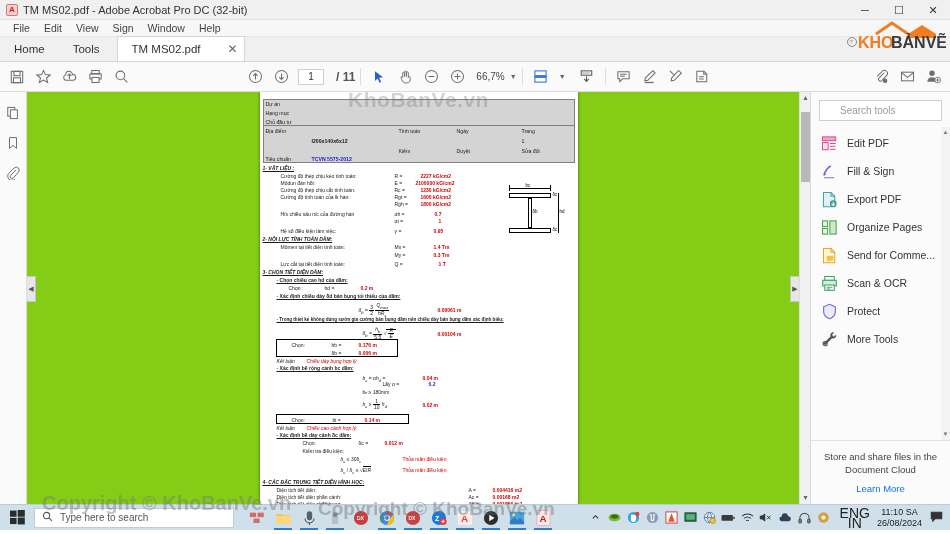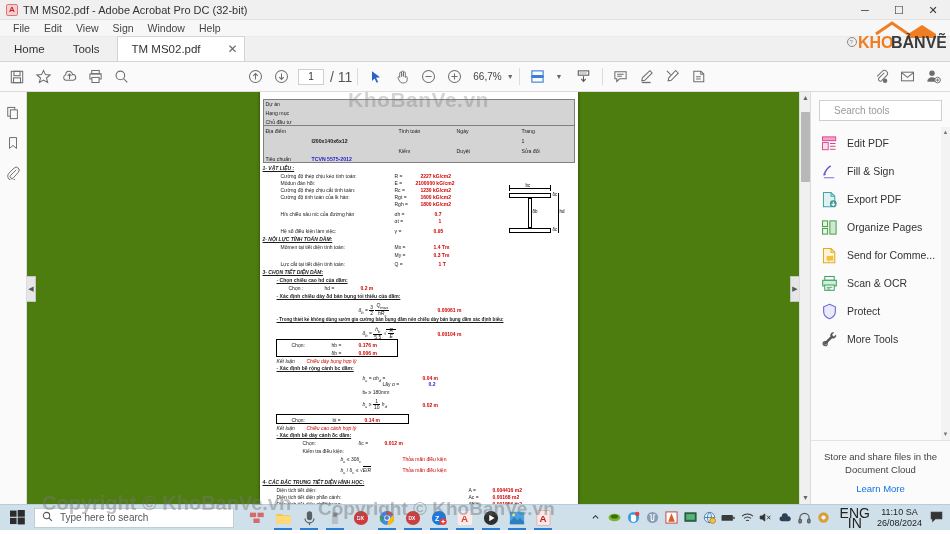--- a/index.html
+++ b/index.html
@@ -63,39 +63,39 @@
   .tool {
     width: 26px; height: 26px; display: flex; align-items: center; justify-content: center;
     color: #6e6e6e; flex: none;
   }
   .tool svg { display: block; }
   .tsep { width: 1px; height: 17px; background: #dcdcdc; margin: 0 5px; flex: none; }
   .pagebox {
     width: 26px; height: 16px; border: 1px solid #cfcfcf; background: #fff;
     font-size: 10px; text-align: center; line-height: 14px; color: #333; margin-left: 4px;
   }
-  .pagetotal { font-size: 14px; color: #555; margin-left: 6px; }
+  .pagetotal { font-size: 12px; color: #555; margin-left: 12px; font-weight: bold; }
   .zoomval { font-size: 10px; color: #444; margin-left: 6px; }
   .caret { font-size: 7px; color: #666; margin-left: 5px; }
   .spacer { flex: 1 1 auto; }
 
   
   .main { display: flex; height: 412px; }
 
   .leftrail {
     width: 27px; background: #fafafa; border-right: 1px solid #dcdcdc;
     padding-top: 8px; display: flex; flex-direction: column; align-items: center;
   }
   .rail-icon {
     width: 22px; height: 26px; display: flex; align-items: center; justify-content: center;
     color: #6b6b6b; margin-bottom: 4px;
   }
 
   .docarea {
-    flex: 1 1 auto; background: #4d7c0f; position: relative; overflow: hidden;
+    flex: 1 1 auto; background: #84cc16; position: relative; overflow: hidden;
     display: flex; justify-content: center;
   }
   .handle-left, .handle-right {
     position: absolute; top: 184px; width: 9px; height: 26px;
     background: #e6e6e6; border: 1px solid #c5c5c5; z-index: 6;
     display: flex; align-items: center; justify-content: center;
     font-size: 7px; color: #555;
   }
   .handle-left { left: 0; border-left: none; }
   .handle-right { right: 11px; border-right: none; }
@@ -157,21 +157,21 @@
   .beam .dim { position: absolute; background: #000; }
   .beam .lbl { position: absolute; font-size: 4.5px; color: #000; }
 
   
   .rightpanel {
     width: 140px; background: #fbfbfb; border-left: 1px solid #dcdcdc;
     display: flex; flex-direction: column;
   }
   .searchbox {
     margin: 8px 8px 6px 8px; height: 21px; border: 1px solid #cfcfcf; background: #fff;
-    display: flex; align-items: center; padding: 0 14px;
+    display: flex; align-items: center; padding: 0 20px;
   }
   .searchbox input {
     border: none; outline: none; font-size: 10px; color: #333; width: 100%;
     font-family: "Liberation Sans", sans-serif; background: transparent;
   }
   .searchbox input::placeholder { color: #9a9a9a; }
 
   .toollist { flex: 1 1 auto; position: relative; padding-top: 2px; }
   .toolrow {
     height: 28px; display: flex; align-items: center; padding-left: 10px; position: relative;

